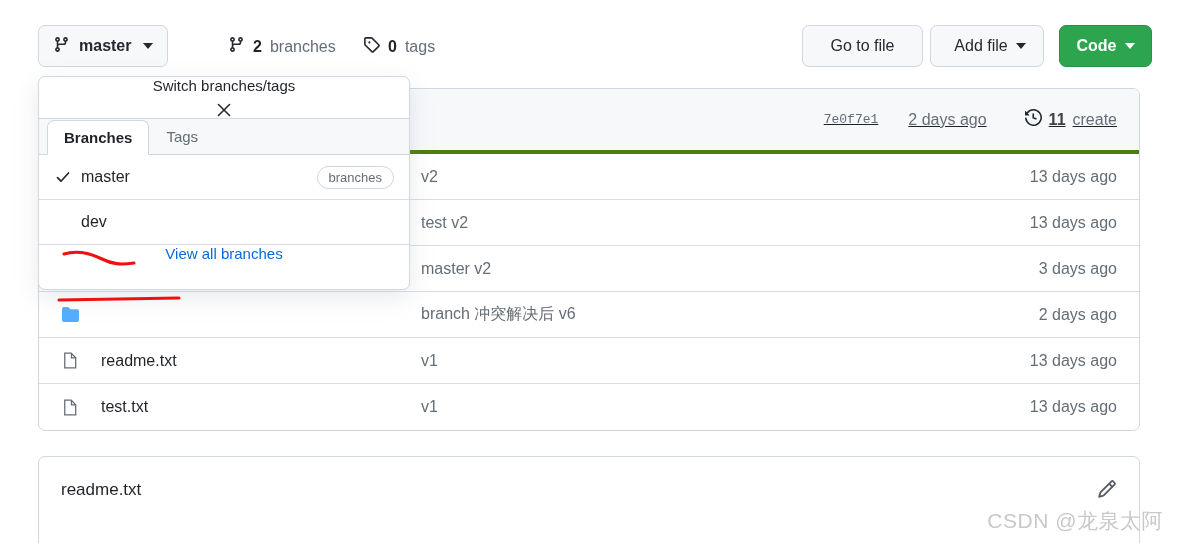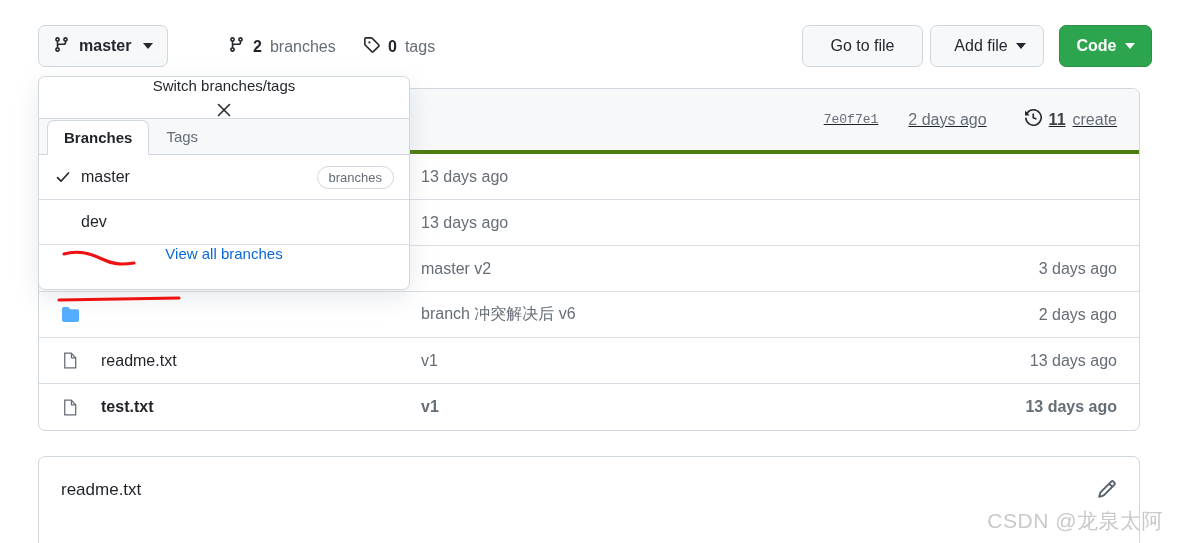--- a/index.html
+++ b/index.html
@@ -148,21 +148,21 @@
   }
   #commits-count .num { font-weight: bold; color: #404040; text-align: center; }
 
   .file-row {
     height: 46px;
     display: flex;
     align-items: center;
     border-bottom: 1px solid #d8dee4;
     font-size: 16px;
   }
-  .file-row:last-child { border-bottom: none; font-weight: bold; }
+  .file-row:last-child { border-bottom: none; }
   .fr-icon { width: 62px; display: flex; justify-content: center; align-items: center; }
   .fr-name { width: 320px; color: #1f2328; cursor: pointer; }
   .fr-msg { flex: 1; color: #656d76; cursor: pointer; }
   .fr-time { color: #656d76; padding-right: 22px; white-space: nowrap; }
 
   
   #readme-box {
     position: absolute;
     left: 38px;
     top: 456px;
@@ -375,30 +375,32 @@
       </span>
     </div>
 
     <div class="file-row">
       <span class="fr-icon">
         <svg width="17" height="17" viewBox="0 0 16 16" fill="#54aeff">
           <path d="M1.75 1A1.75 1.75 0 0 0 0 2.75v10.5C0 14.216.784 15 1.75 15h12.5A1.75 1.75 0 0 0 16 13.25v-8.5A1.75 1.75 0 0 0 14.25 3h-6.5a.25.25 0 0 1-.2-.1l-.9-1.2c-.33-.44-.85-.7-1.4-.7Z"></path>
         </svg>
       </span>
       <span class="fr-name"></span>
+      <span class="fr-msg">v2</span>
       <span class="fr-time">13 days ago</span>
     </div>
 
     <div class="file-row">
       <span class="fr-icon">
         <svg width="17" height="17" viewBox="0 0 16 16" fill="#54aeff">
           <path d="M1.75 1A1.75 1.75 0 0 0 0 2.75v10.5C0 14.216.784 15 1.75 15h12.5A1.75 1.75 0 0 0 16 13.25v-8.5A1.75 1.75 0 0 0 14.25 3h-6.5a.25.25 0 0 1-.2-.1l-.9-1.2c-.33-.44-.85-.7-1.4-.7Z"></path>
         </svg>
       </span>
       <span class="fr-name"></span>
+      <span class="fr-msg">test v2</span>
       <span class="fr-time">13 days ago</span>
     </div>
 
     <div class="file-row">
       <span class="fr-icon">
         <svg width="17" height="17" viewBox="0 0 16 16" fill="#54aeff">
           <path d="M1.75 1A1.75 1.75 0 0 0 0 2.75v10.5C0 14.216.784 15 1.75 15h12.5A1.75 1.75 0 0 0 16 13.25v-8.5A1.75 1.75 0 0 0 14.25 3h-6.5a.25.25 0 0 1-.2-.1l-.9-1.2c-.33-.44-.85-.7-1.4-.7Z"></path>
         </svg>
       </span>
       <span class="fr-name"></span>

